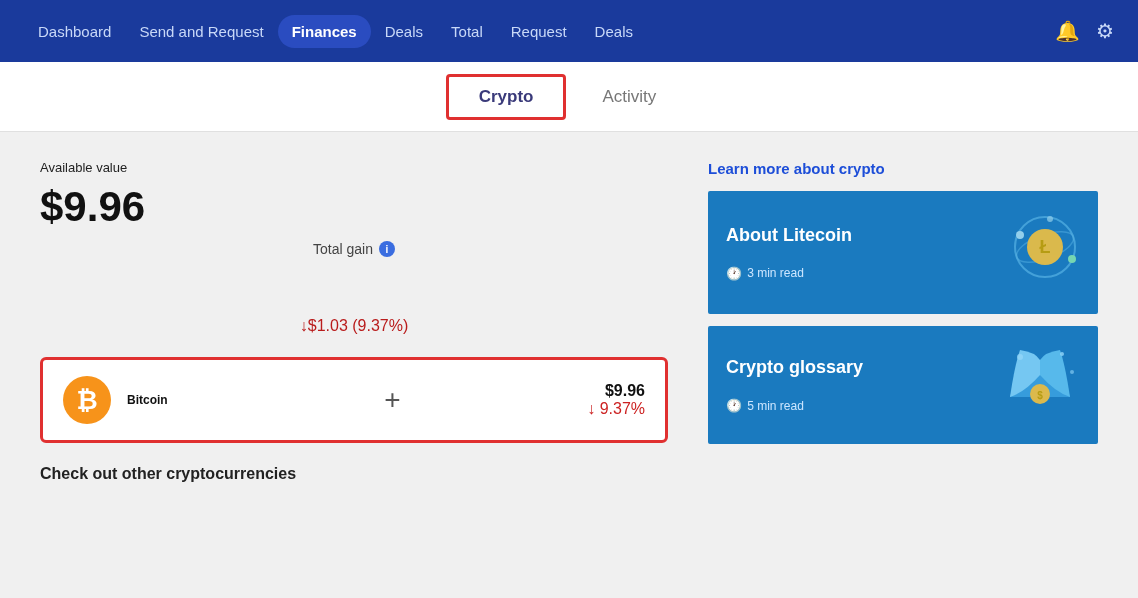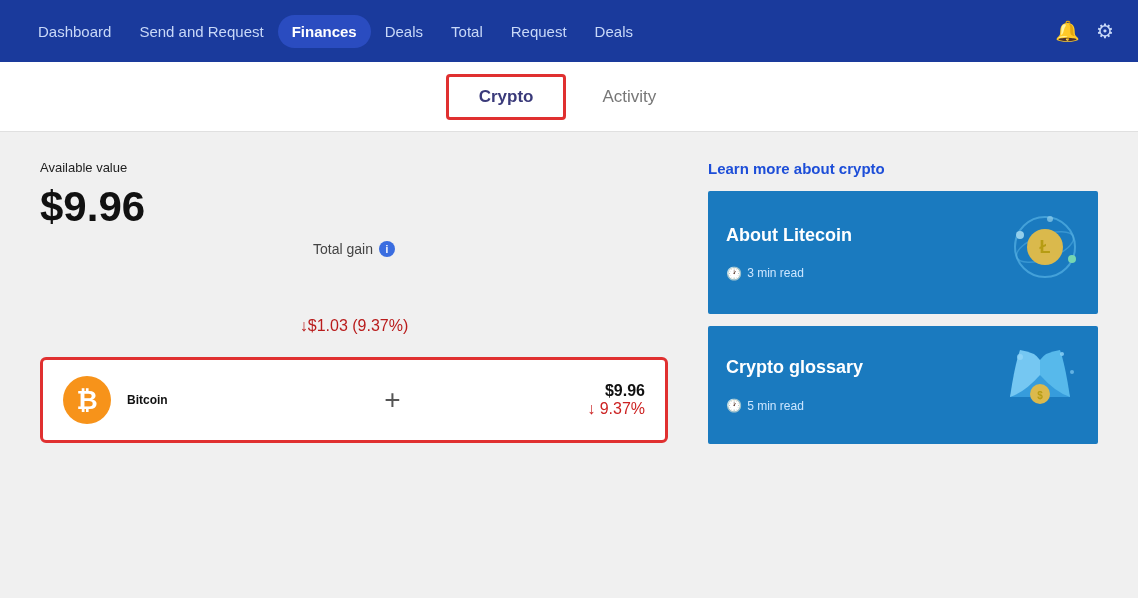--- a/index.html
+++ b/index.html
@@ -260,20 +260,21 @@
     <div class="coin-card">
       <div class="coin-icon">₿</div>
       <div class="coin-name">Bitcoin</div>
       <div class="coin-plus">+</div>
       <div class="coin-values">
         <div class="coin-usd">$9.96</div>
         <div class="coin-pct">↓ 9.37%</div>
       </div>
     </div>
 
+    <div class="other-cryptos-label">Check out other cryptocurrencies</div>
   </div>
 
   <div class="right-panel">
     <div class="learn-label">Learn more about crypto</div>
 
     <div class="card-blue">
       <div class="card-text">
         <h3>About Litecoin</h3>
         <div class="card-time">
           <span class="clock-icon">🕐</span>

